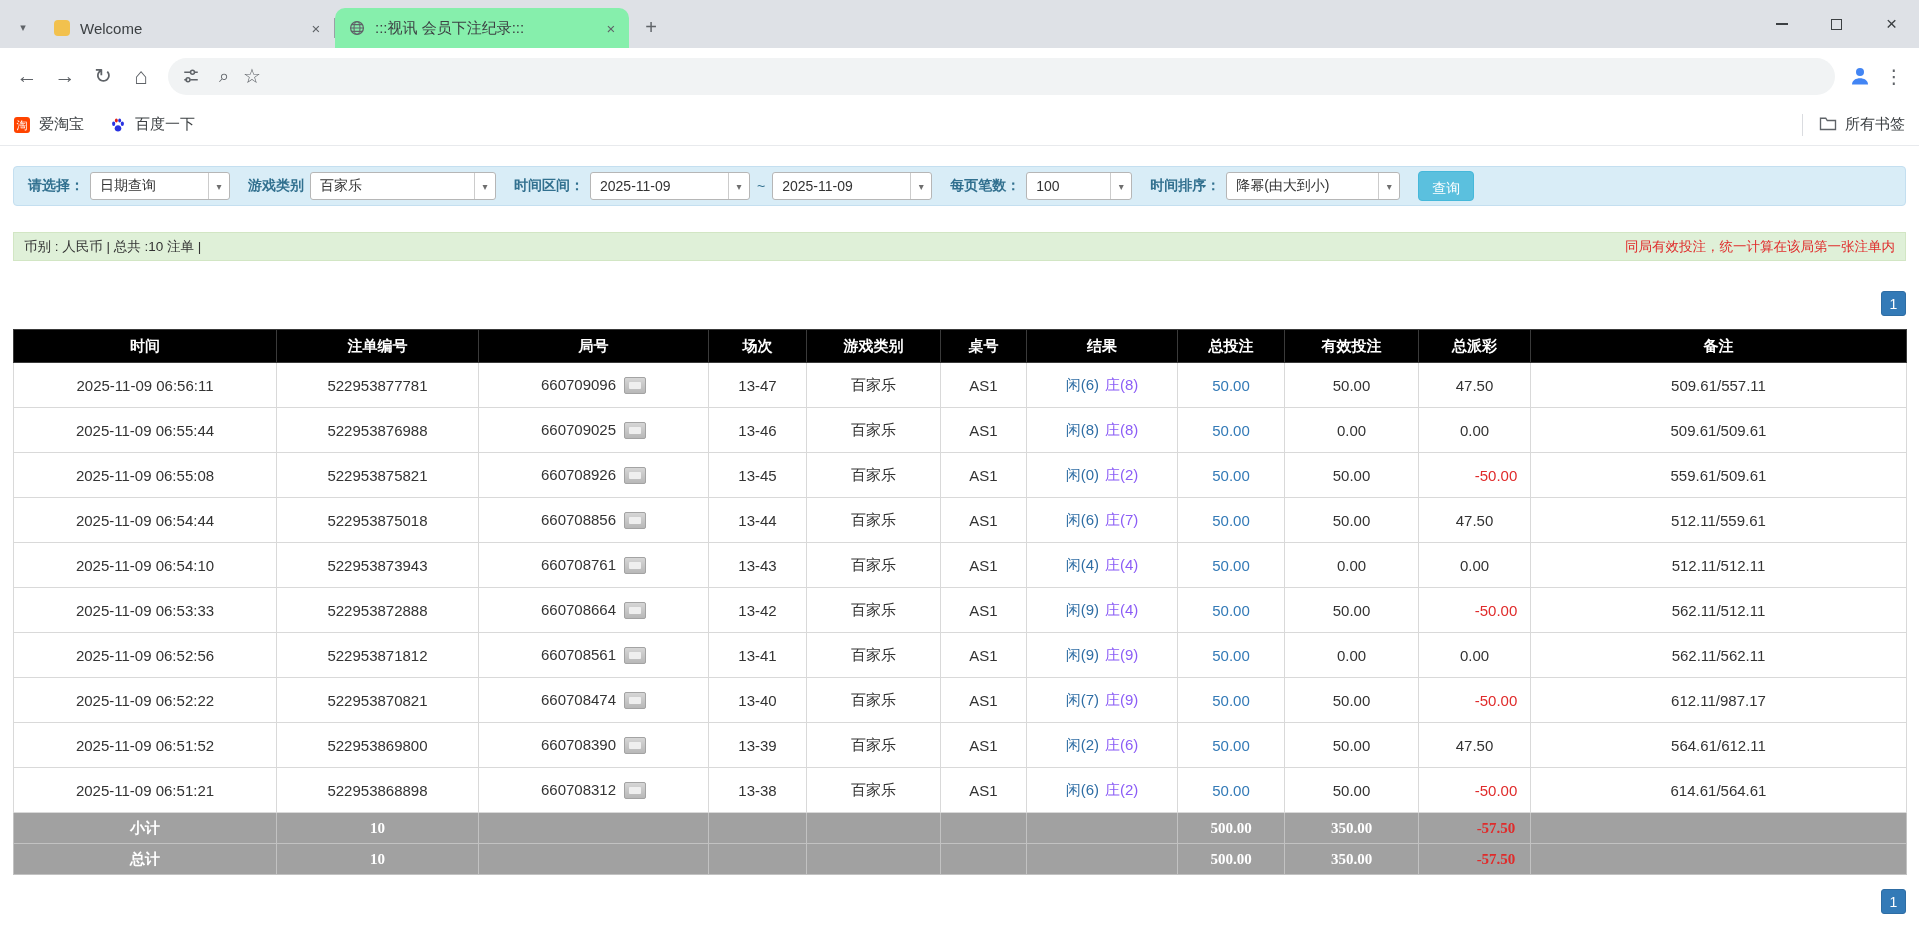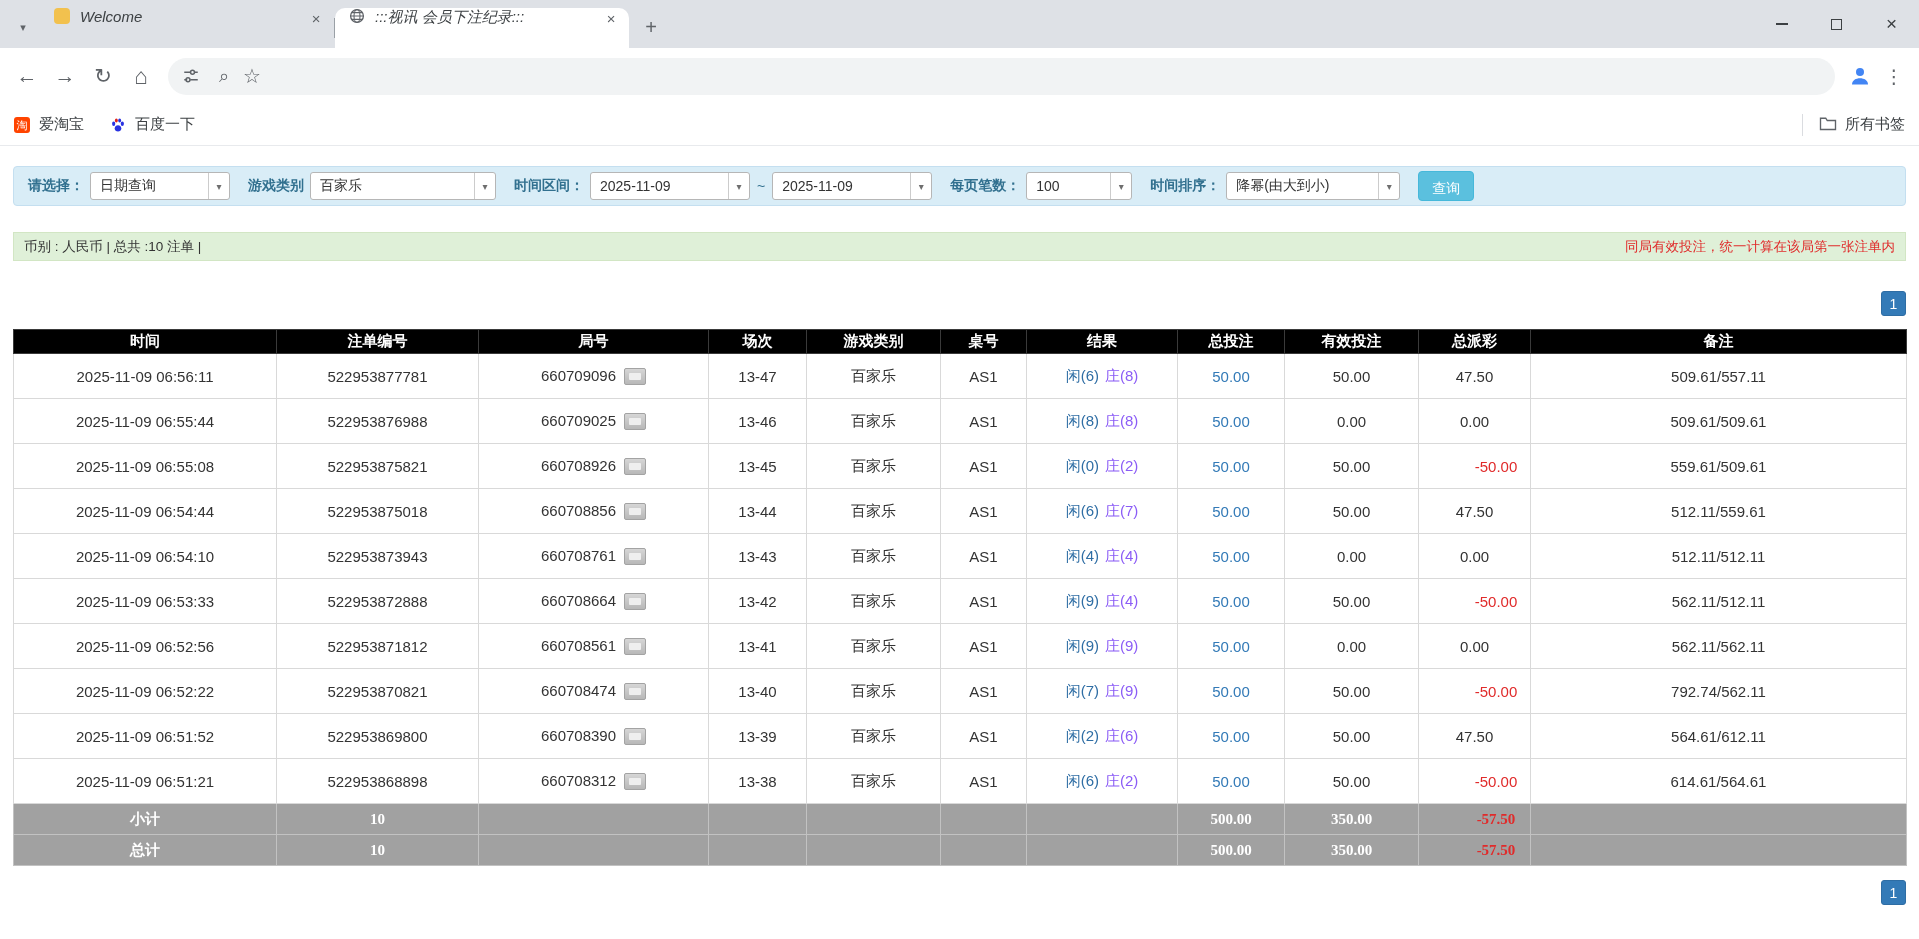--- a/index.html
+++ b/index.html
@@ -3,22 +3,22 @@
 <meta charset="utf-8">
 <style>
   * { box-sizing: border-box; margin: 0; padding: 0; }
   html,body { width:1919px; height:939px; overflow:hidden; }
   body { font-family:"Liberation Sans","DejaVu Sans",sans-serif; background:#fff; position:relative; }
 
   
   .tabstrip { height:48px; background:#dee1e6; display:flex; align-items:flex-end; padding-left:8px; position:relative; }
   .tab-search { width:26px; height:26px; margin:0 4px 8px 2px; display:flex; align-items:center; justify-content:center;
                 color:#5f6368; font-size:11px; border-radius:50%; cursor:pointer; }
-  .tab { width:294px; height:40px; display:flex; padding:0 8px 0 14px; font-size:15px; color:#3c4043; cursor:pointer;font-style:italic; }
-  .tab.active { background:#ffffff; border-radius:10px 10px 0 0; }
+  .tab { width:294px; height:40px; display:flex; align-items:center; padding:0 8px 0 14px; font-size:15px; color:#3c4043; cursor:pointer; }
+  .tab.active { background:#86efac; border-radius:10px 10px 0 0; }
   .tab .favicon { width:16px; height:16px; margin-right:10px; flex:none; }
   .fav-welcome { background:#f2c14e; border-radius:4px; }
   .tab .title { flex:1; white-space:nowrap; overflow:hidden; text-overflow:clip; }
   .tab .close { width:20px; height:20px; flex:none; display:flex; align-items:center; justify-content:center;
                 color:#5f6368; font-size:15px; border-radius:50%; }
   .tab-sep { width:1px; height:20px; background:#9aa0a6; margin-bottom:10px; }
   .newtab { width:28px; height:28px; margin:0 0 7px 8px; font-size:20px; color:#5f6368; display:flex; align-items:center; justify-content:center; border-radius:50%; }
   .wincontrols { position:absolute; right:0; top:0; height:48px; display:flex; }
   .winbtn { width:55px; height:100%; display:flex; align-items:center; justify-content:center; color:#3c4043; font-size:15px; }
   .winbtn .bar { width:12px; height:2px; background:#3c4043; }
@@ -68,21 +68,21 @@
              display:flex; align-items:center; justify-content:space-between; padding:0 10px; font-size:13.5px; }
   .infobar .ileft { color:#333; }
   .infobar .iright { color:#e02b2b; }
 
   .pagrow { margin:30px 0 13px; display:flex; justify-content:flex-end; }
   .pagebtn { min-width:25px; height:25px; background:#337ab7; border:1px solid #2e6da4; color:#fff; font-size:14px;
              display:flex; align-items:center; justify-content:center; border-radius:3px; cursor:pointer; }
   .pagrow-bottom { margin-top:14px; display:flex; justify-content:flex-end; }
 
   table.bets { width:100%; border-collapse:collapse; table-layout:fixed; }
-  .bets th { background:#000; color:#fff; font-size:15px; font-weight:bold; height:24px;
+  .bets th { background:#000; color:#fff; font-size:15px; font-weight:bold; height:33px;
              border:1px solid #3a3a3a; padding:0 9px; }
   .bets td { border:1px solid #d9d9d9; text-align:center; font-size:15px; color:#333; height:45px;
              background:#fff; padding:0 4px; overflow:hidden; white-space:nowrap; }
   .bets tfoot td { background:#a1a1a1; color:#fff; height:31px; font-weight:bold; border-color:#c2c2c2;font-family:Liberation Serif, serif; }
   .player { color:#2e6da4; margin-right:6px; }
   .banker { color:#8b5cf6; }
   .bet-link { color:#337ab7; cursor:pointer; }
   td.neg, .bets tfoot td.neg { color:#e02b2b;padding-left:47px; }
   .round-icon { display:inline-block; width:22px; height:17px; background:linear-gradient(#d6d6d6,#b8b8b8);
                 border:1px solid #a3a3a3; border-radius:2px; vertical-align:middle; margin-left:8px;
@@ -408,21 +408,21 @@
     <td>百家乐</td>
     <td>AS1</td>
     <td>
       <span class="player">闲(7)</span><span class="banker">庄(9)</span>
     </td>
     <td>
       <span class="bet-link">50.00</span>
     </td>
     <td>50.00</td>
     <td class="neg">-50.00</td>
-    <td>792.74/562.11</td>
+    <td>612.11/987.17</td>
   </tr>
 
   <tr>
     <td>2025-11-09 06:51:52</td>
     <td>522953869800</td>
     <td>
       <span>660708390</span><span class="round-icon"></span>
     </td>
     <td>13-39</td>
     <td>百家乐</td>

